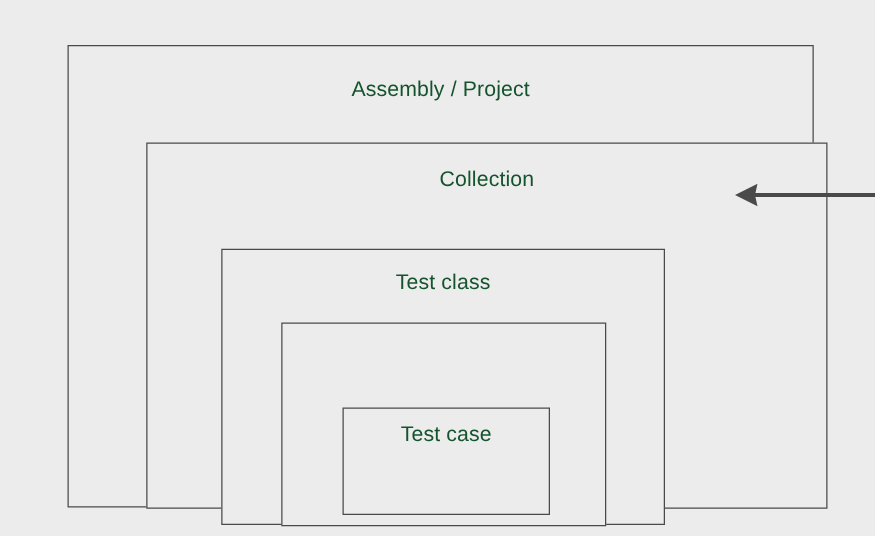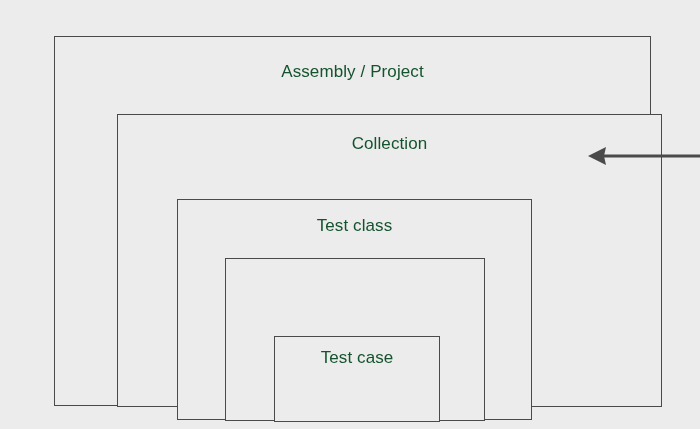--- a/index.html
+++ b/index.html
@@ -72,21 +72,21 @@
     <div class="nest-label" id="label-assembly">Assembly / Project</div>
 
     <div class="nest-box" id="box-collection" style="left:62px; top:77px; width:545px; height:293px;">
       <div class="nest-label" id="label-collection">Collection</div>
 
       <div class="nest-box" id="box-testclass" style="left:59px; top:72px; width:355px; height:221px;">
         <div class="nest-label" id="label-testclass">Test class</div>
 
         <div class="nest-box" id="box-testmethod" style="left:47px; top:58px; width:260px; height:163px;">
 
-          <div class="nest-box" id="box-testcase" style="left:48px; top:77px; width:166px; height:86px;">
+          <div class="nest-box" id="box-testcase" style="left:48px; top:67px; width:166px; height:86px;">
             <div class="nest-label" id="label-testcase">Test case</div>
           </div>
 
         </div>
       </div>
     </div>
   </div>
 
   <svg id="callout-arrow" viewBox="0 0 115 33">
     <line x1="115" y1="16" x2="16" y2="16" stroke="#4a4a4a" stroke-width="3.2"></line>

